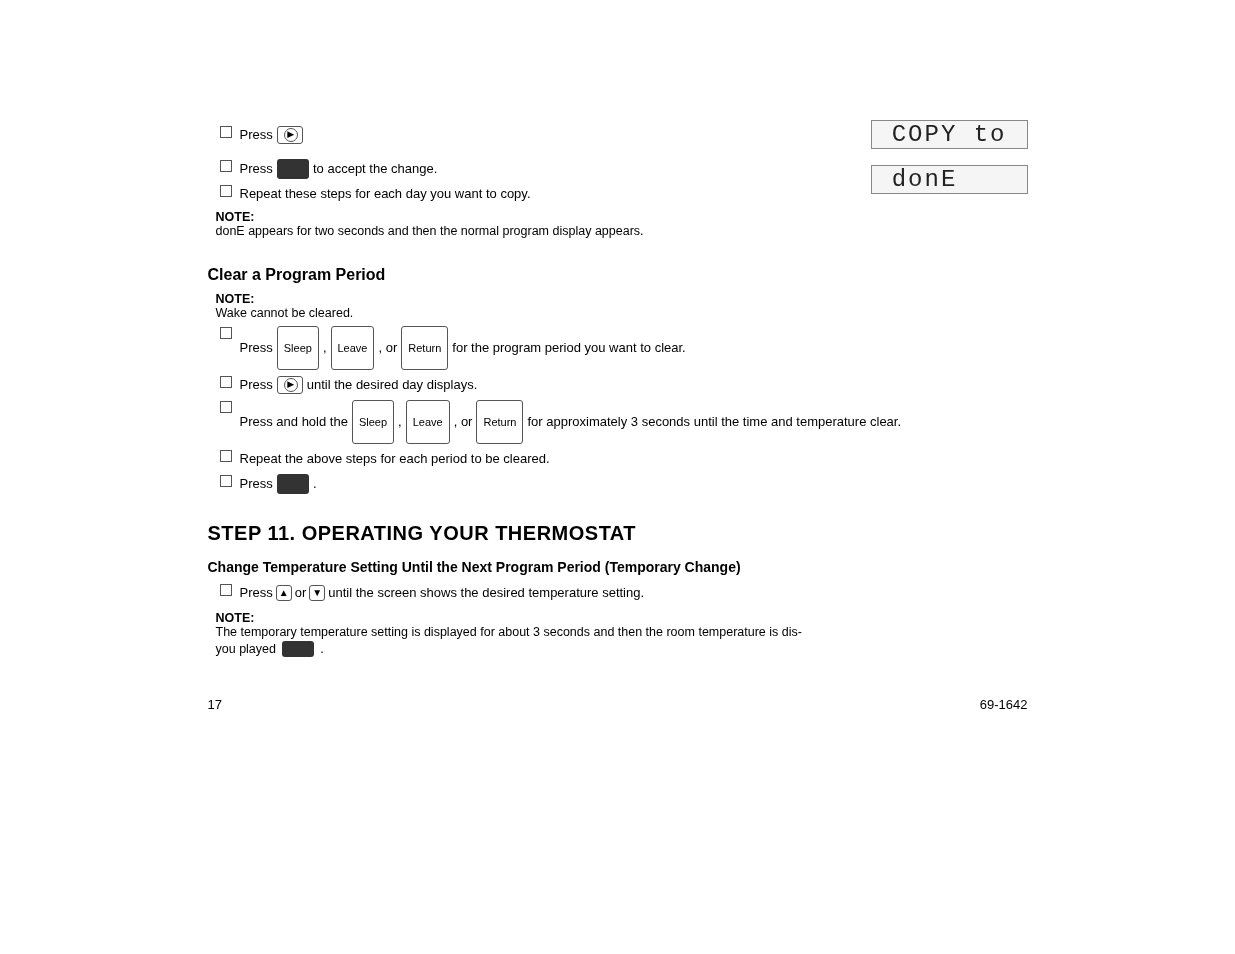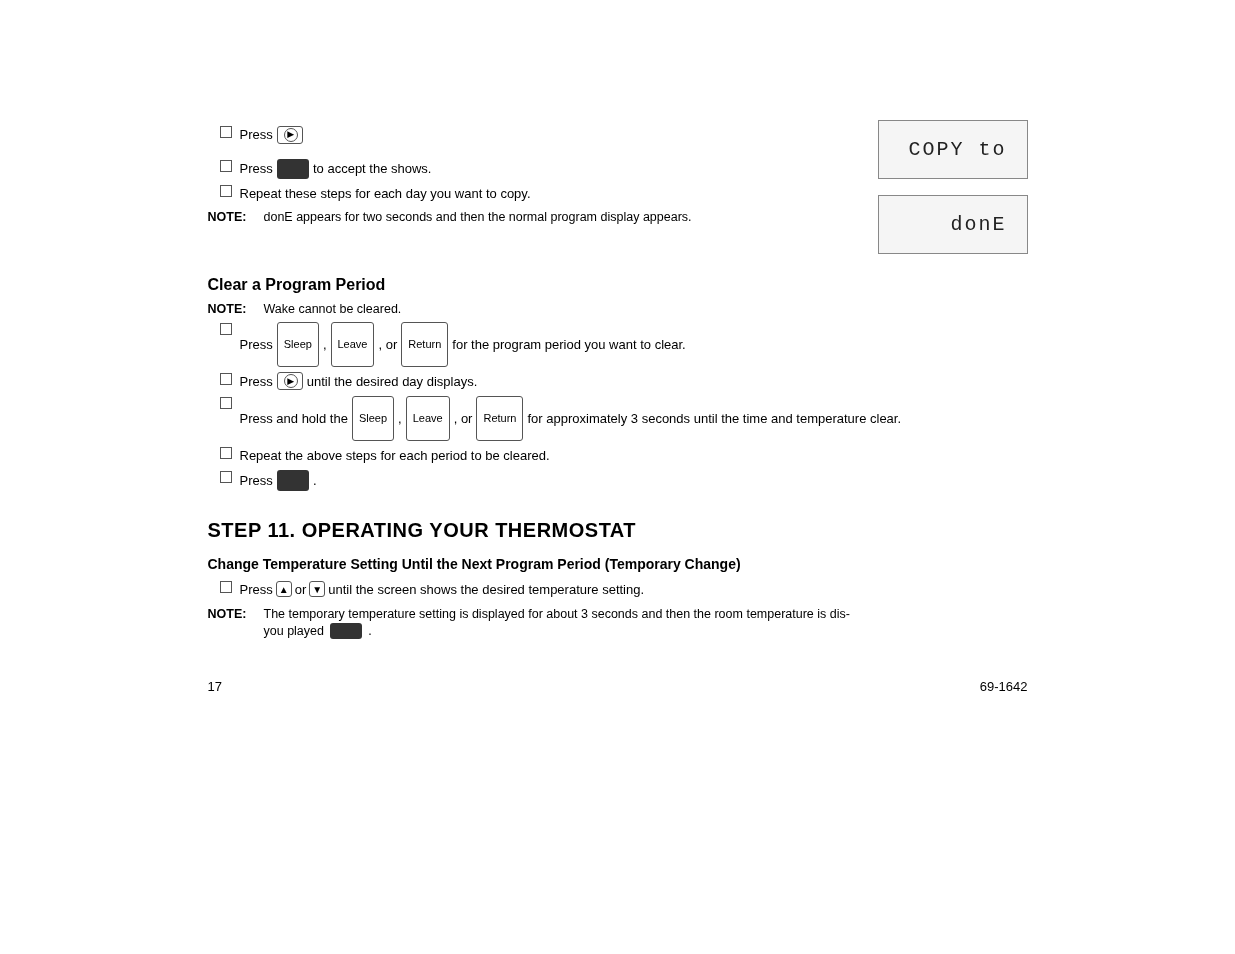--- a/index.html
+++ b/index.html
@@ -28,22 +28,23 @@
       letter-spacing: 0.5px;
     }
     .subsection-title {
       font-size: 14px;
       font-weight: bold;
       margin-bottom: 8px;
     }
     .note-block {
       display: flex;
       align-items: flex-start;
-      margin: 6px 0;
+      margin: 6px 8px;
       font-size: 12.5px;
+      flex-direction: column;
     }
     .note-block .note-label {
       font-weight: bold;
       min-width: 52px;
       margin-right: 4px;
       font-size: 12.5px;
     }
     .note-block .note-text {
       flex: 1;
     }
@@ -111,27 +112,27 @@
       height: 14px;
       border: 1.5px solid #555;
       border-radius: 50%;
       font-size: 9px;
       margin-left: 2px;
     }
     
     .lcd-box {
       border: 1.5px solid #888;
       background: #f5f5f5;
-      padding: 17px 20px;
+      padding: 0 20px;
       min-width: 140px;
       display: flex;
       align-items: center;
-      justify-content: flex-end;
+      justify-content: flex-start;
       font-family: 'Courier New', Courier, monospace;
-      font-size: 20px;
+      font-size: 24px;
       letter-spacing: 2px;
       color: #222;
     }
     .lcd-col {
       display: flex;
       flex-direction: column;
       gap: 16px;
       min-width: 150px;
     }
     .content-and-lcd {
@@ -179,21 +180,21 @@
             <span class="arrow-circle">▶</span>
           </span>
         </div>
       </div>
 
       <div class="bullet-row" style="margin-top:14px;">
         <span class="checkbox"></span>
         <div class="row-content">
           <span>Press</span>
           <span class="btn-dark">&nbsp;&nbsp;&nbsp;&nbsp;</span>
-          <span>to accept the shows.</span>
+          <span>to accept the change.</span>
         </div>
       </div>
 
       <div class="bullet-row">
         <span class="checkbox"></span>
         <div class="row-content">
           <span>Repeat these steps for each day you want to copy.</span>
         </div>
       </div>
 

